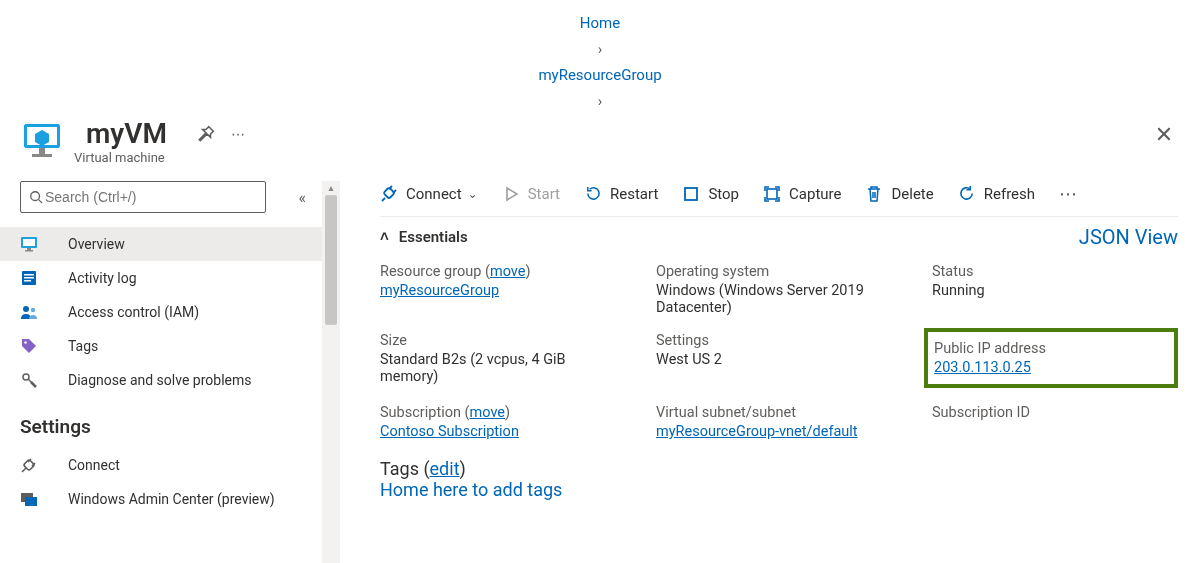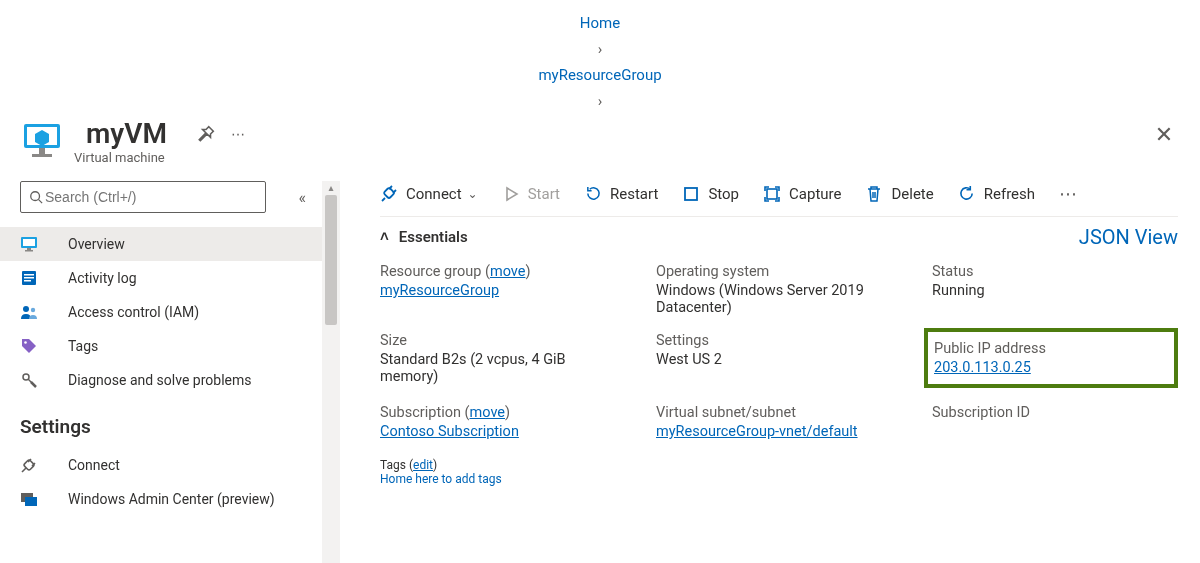--- a/index.html
+++ b/index.html
@@ -116,21 +116,21 @@
   .field-label { color:#605e5c; }
   .field-value { color:#323130; margin-top:2px;}
   .field-value a { text-decoration: underline; }
   .inline-link { color:#0066b8; text-decoration:underline; cursor:pointer;}
 
   .highlight-box {
     border:4px solid #4d7c0f; padding:8px 6px; display:inline-block;
     margin-left:-8px; margin-top:-4px;
   }
 
-  .tags-row { margin-top:18px; font-size:12px; }
+  .tags-row { margin-top:18px; font-size:18px; }
 </style>
 </head>
 <body>
 
 <div class="breadcrumb">
   <a href="#">Home</a>
   <span class="chev">›</span>
   <a href="#">myResourceGroup</a>
   <span class="chev">›</span>
 </div>

